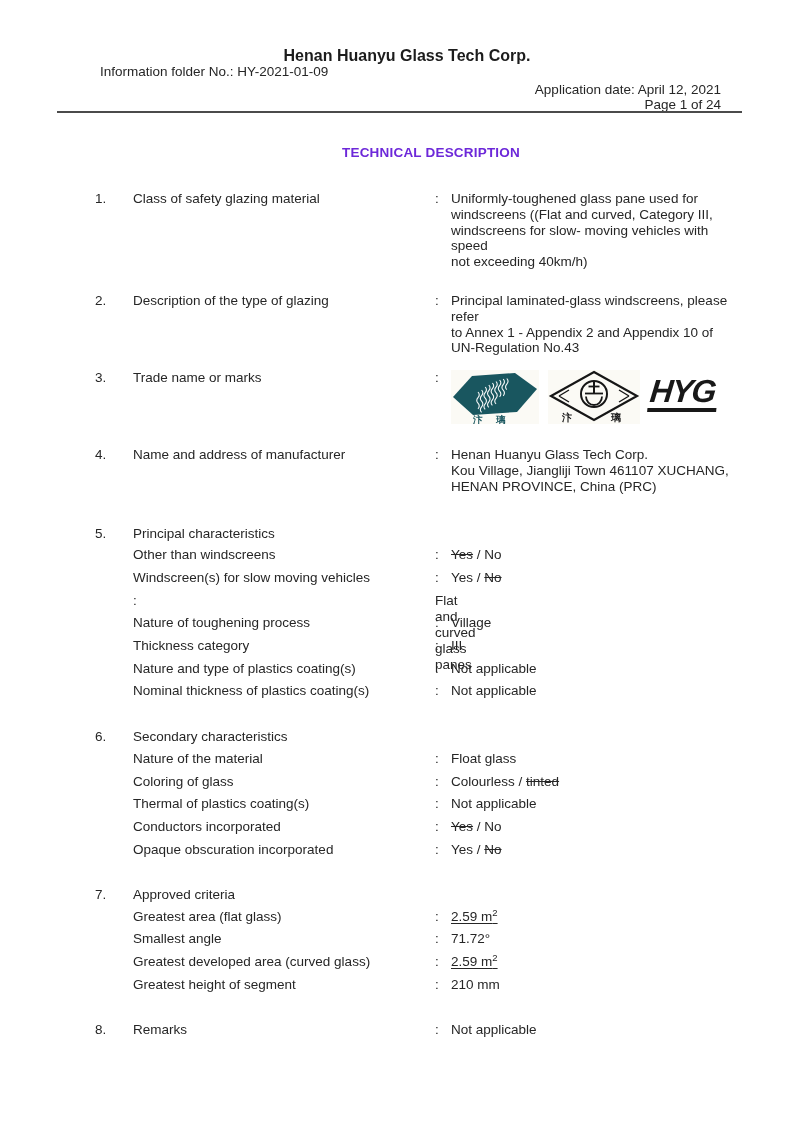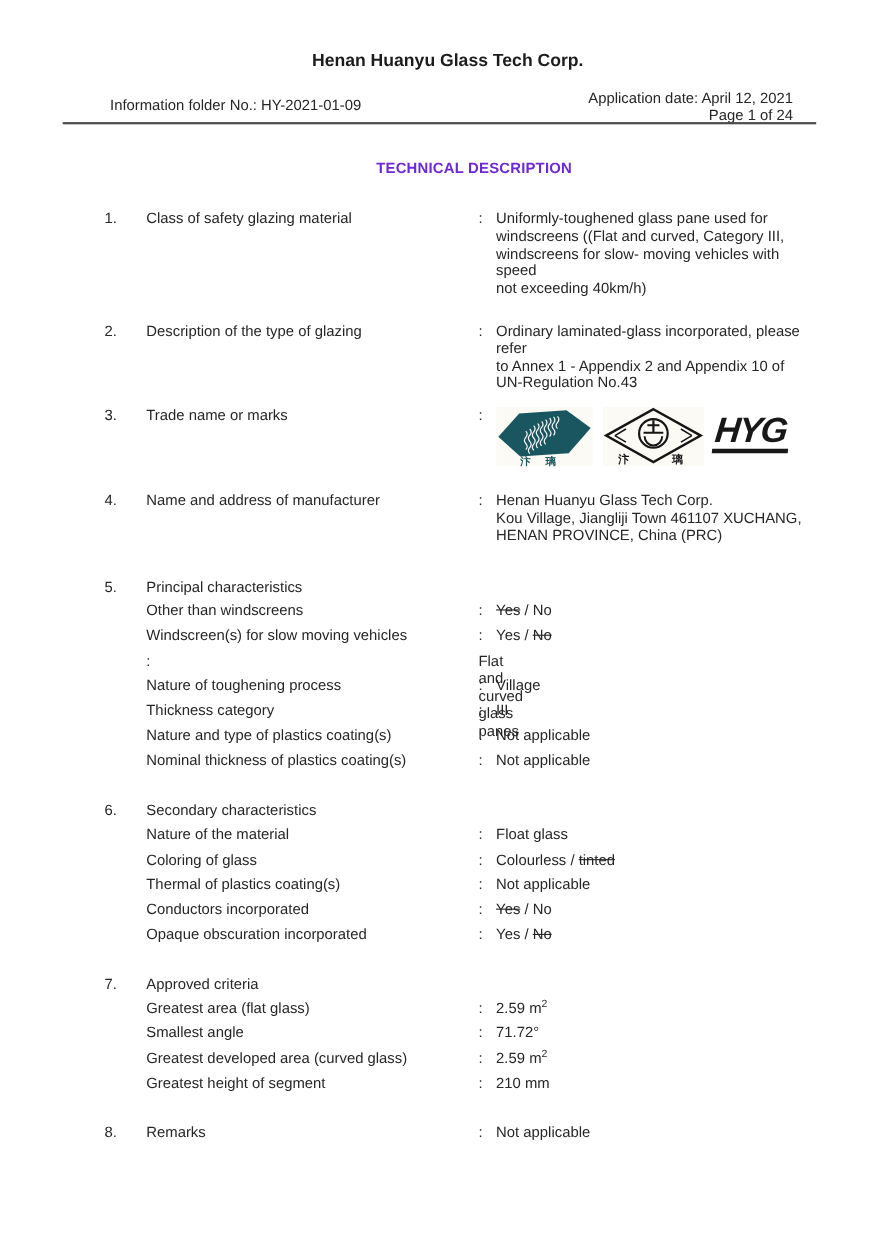--- a/index.html
+++ b/index.html
@@ -5,35 +5,35 @@
   html,body { margin:0; padding:0; background:#ffffff; }
   .page {
     position:relative; width:780px; height:1122px; background:#ffffff;
     font-family:"Liberation Sans","DejaVu Sans",sans-serif;
     color:#262626; font-size:13.5px; overflow:hidden;
   }
   .doc-title {
     position:absolute; top:47px; left:34px; right:0;
     text-align:center; font-weight:bold; font-size:16px; color:#1c1c1c;
   }
-  .meta-left { position:absolute; top:88px; left:100px; line-height:15px;text-align:right; }
+  .meta-left { position:absolute; top:64px; left:100px; line-height:15px;text-align:right; }
   .meta-right { position:absolute; top:82px; right:59px; text-align:right; line-height:15px; }
   .hrule { position:absolute; top:111px; left:57px; width:685px; height:2px; background:#4b4b4b; }
   .section-title {
     position:absolute; top:145px; left:95px; width:672px;
     text-align:center; font-weight:bold; font-size:13.5px; letter-spacing:.2px; color:#6d28d9;
   }
   .items { position:absolute; top:191px; left:95px; width:650px; }
   .irow { display:grid; grid-template-columns:38px 302px 16px 294px; align-items:start; }
   .irow .num, .irow .label, .irow .colon { line-height:15.8px; }
   .vline { line-height:15.8px; }
   .sub { display:grid; grid-template-columns:38px 302px 16px 294px; height:22.7px; line-height:16px; align-items:start; }
   .group-rows { margin-top:6px; }
   .strike { text-decoration:line-through; }
-  .uline { text-underline-offset:2px; }
+  .uline { text-decoration:underline; text-underline-offset:2px; }
   sup { font-size:9.5px; line-height:0; vertical-align:super; }
   .logos { display:flex; gap:9px; align-items:flex-start; height:54px; }
   .logo-svg { display:block; }
   .hyg {
     font-style:italic; font-weight:bold; font-size:32px; line-height:33px;
     letter-spacing:-1.5px; color:#181818; border-bottom:4px solid #181818;
     transform:skewX(-6deg); padding:0 3px 0 1px; margin-top:5px;
   }
 </style>
 </head>
@@ -64,21 +64,21 @@
         <div class="vline">windscreens for slow- moving vehicles with speed</div>
         <div class="vline">not exceeding 40km/h)</div>
       </div>
     </div>
 
     <div class="irow" style="margin-top:23px">
       <div class="num">2.</div>
       <div class="label">Description of the type of glazing</div>
       <div class="colon">:</div>
       <div>
-        <div class="vline">Ordinary laminated-glass incorporated, please refer</div>
+        <div class="vline">Principal laminated-glass windscreens, please refer</div>
         <div class="vline">to Annex 1 - Appendix 2 and Appendix 10 of</div>
         <div class="vline">UN-Regulation No.43</div>
       </div>
     </div>
 
     <div class="irow" style="margin-top:14px">
       <div class="num">3.</div>
       <div class="label">Trade name or marks</div>
       <div class="colon">:</div>
       <div class="logos">

